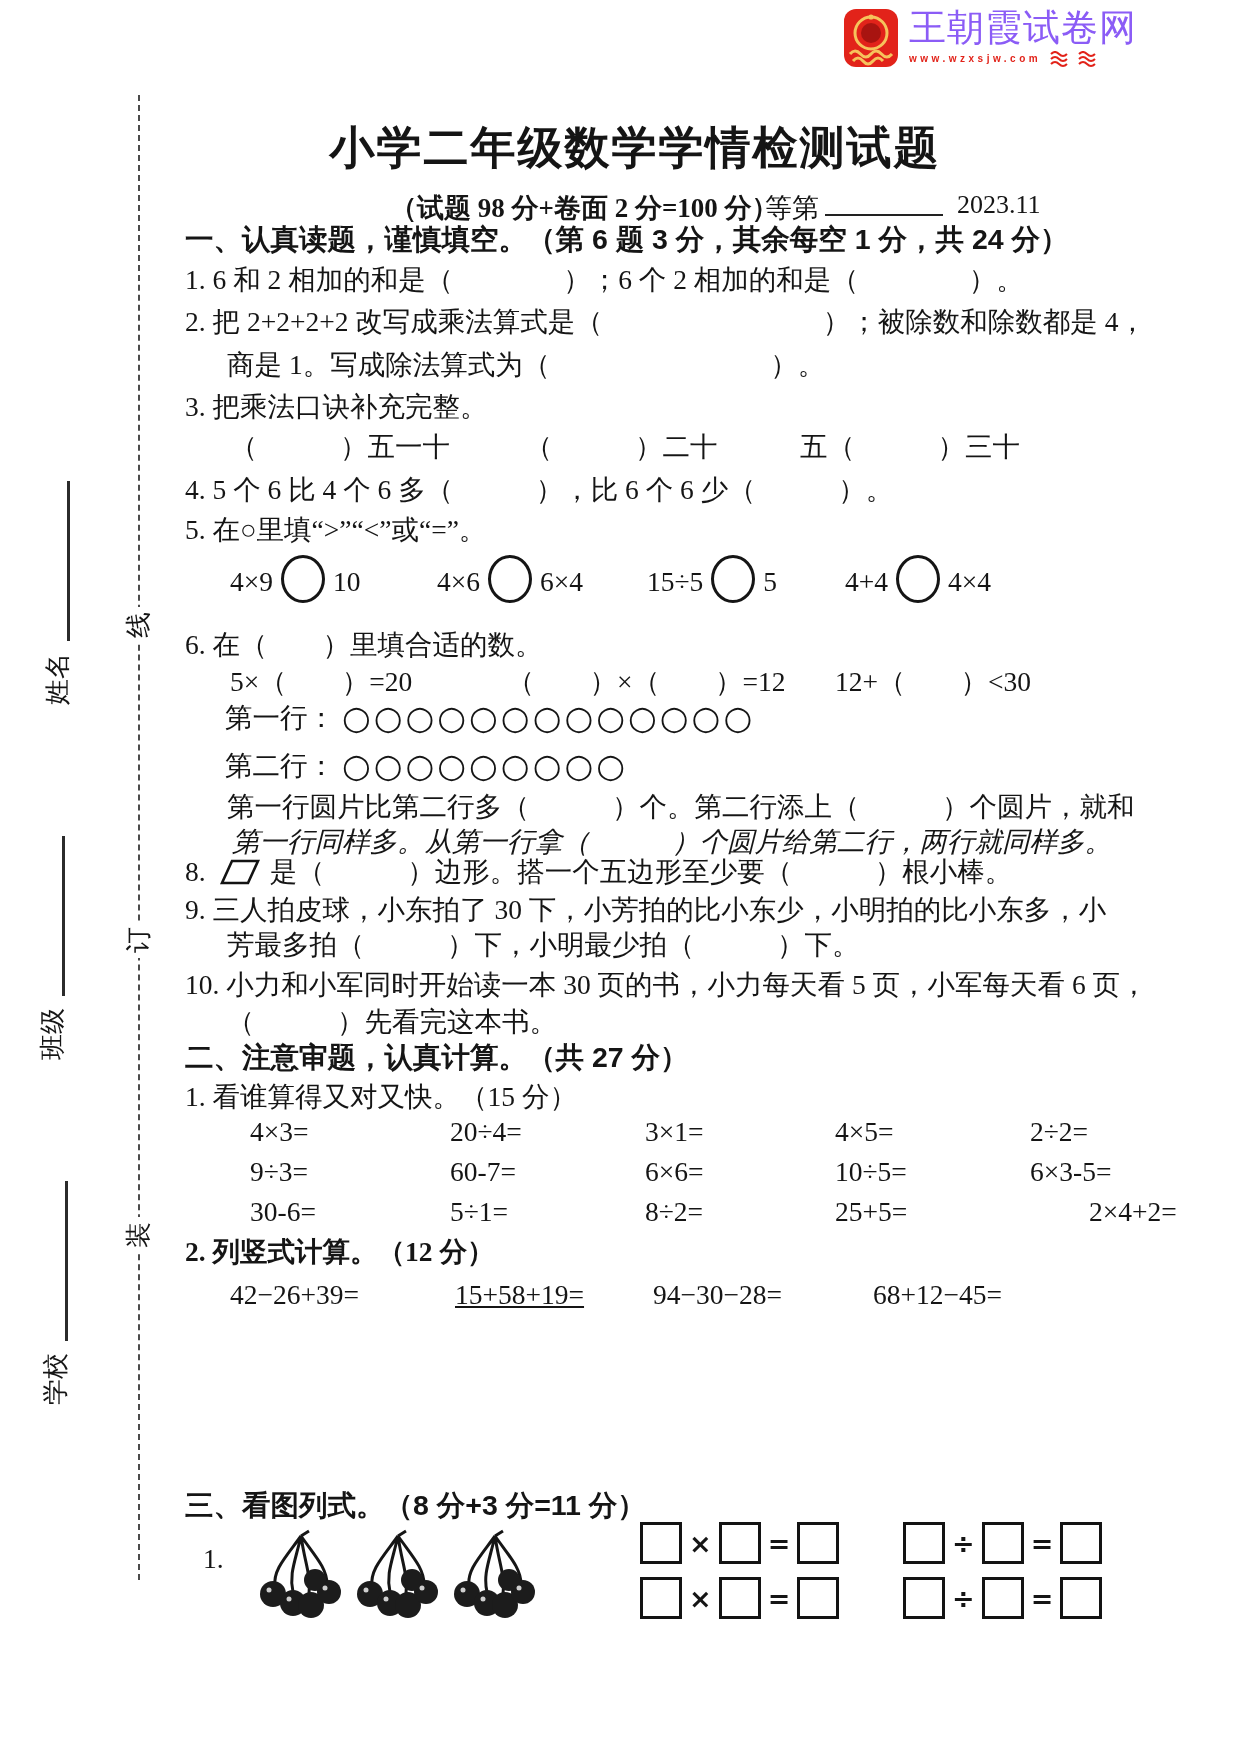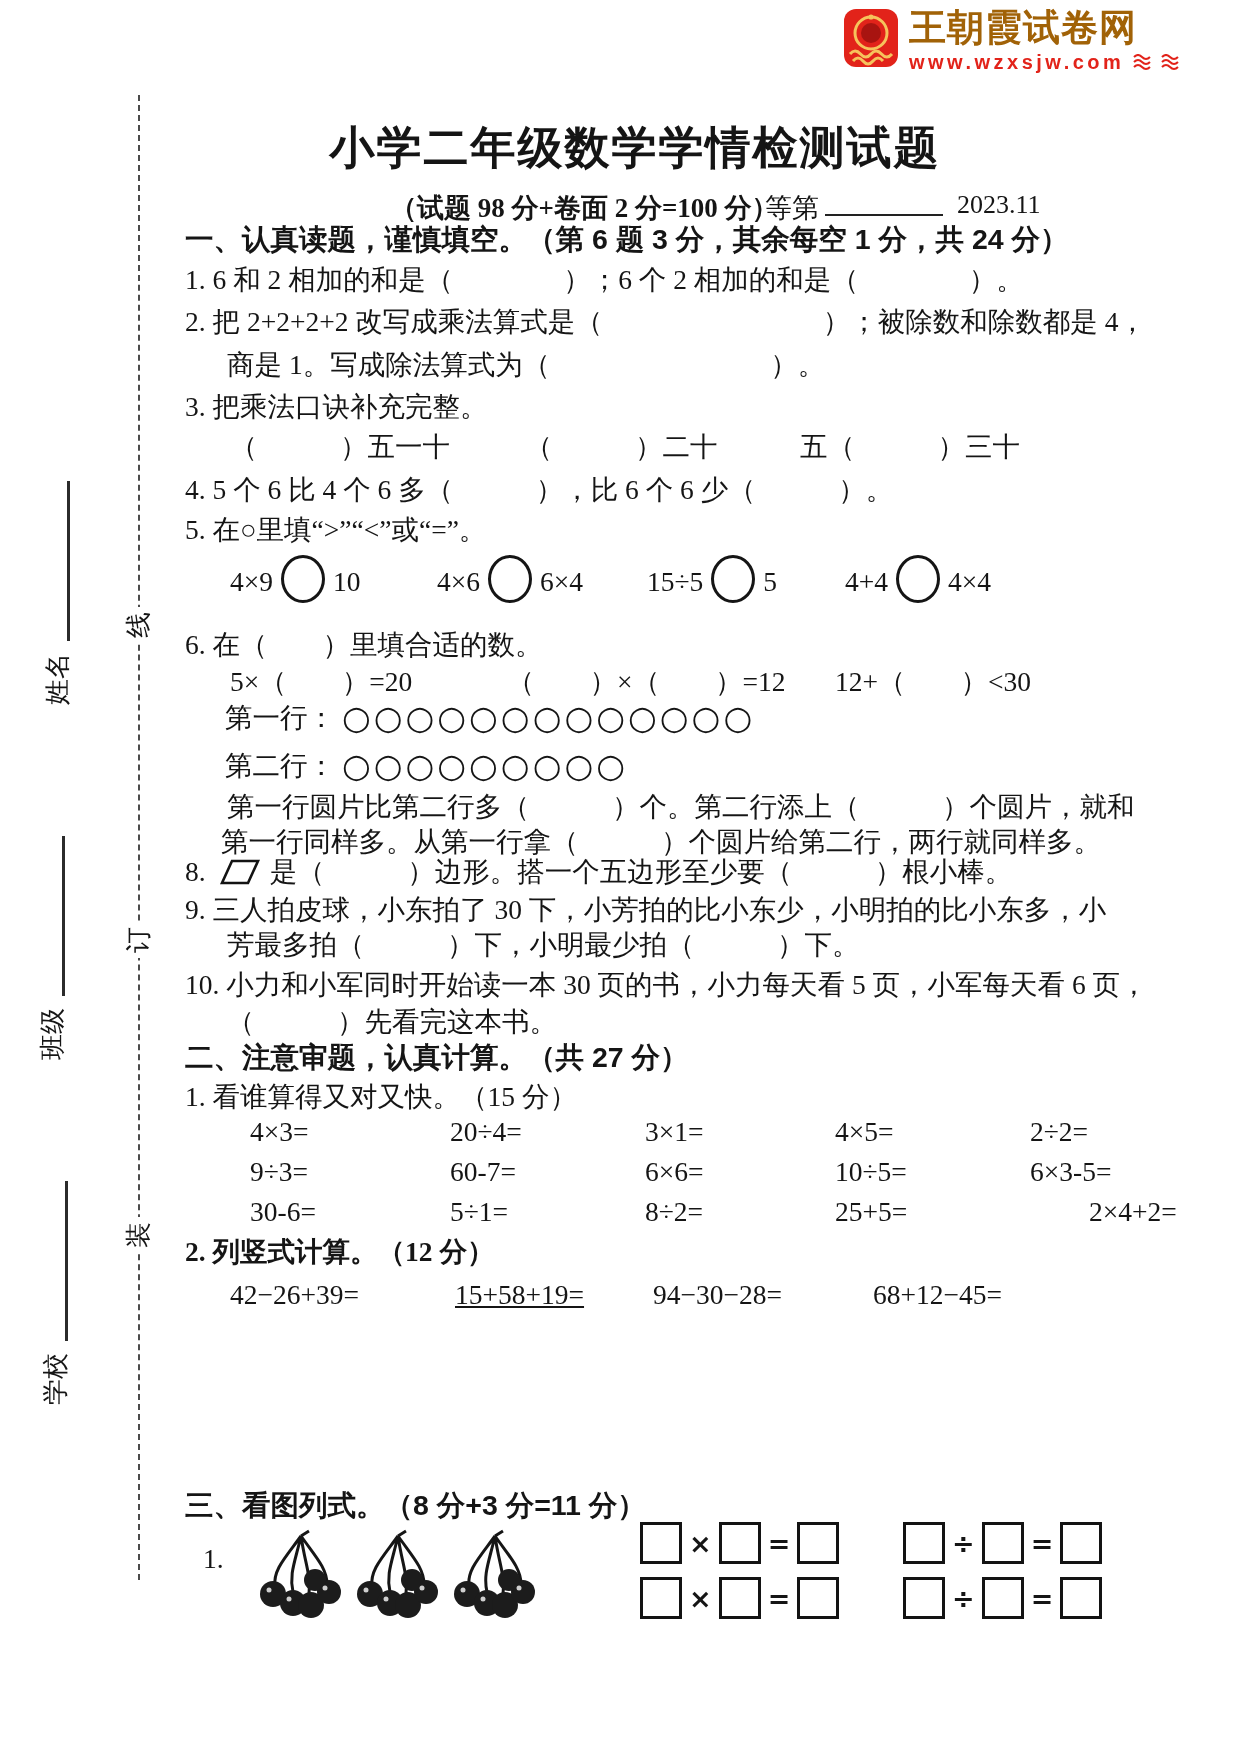--- a/index.html
+++ b/index.html
@@ -7,25 +7,25 @@
         font-family:"Liberation Serif","DejaVu Serif",serif;color:#151515;}
   
   .bind-line{position:absolute;left:138px;top:95px;height:1485px;width:0;border-left:2px dashed #4a4a4a;}
   .fold{position:absolute;left:121px;width:36px;height:36px;line-height:36px;text-align:center;
         font-size:26px;background:#fff;transform:rotate(-90deg);}
   .side-field{position:absolute;width:260px;height:32px;display:flex;align-items:center;gap:12px;
         transform:rotate(-90deg);font-size:26px;}
   .blank-line{display:inline-block;width:160px;height:22px;border-bottom:3px solid #2b2b2b;}
   
   .brand{position:absolute;left:843px;top:8px;display:flex;gap:10px;align-items:flex-start;}
-  .brand-name{font-family:"Liberation Sans","DejaVu Sans",sans-serif;font-weight:700;
-        font-size:37px;color:#a16207;letter-spacing:1px;line-height:1.1;white-space:nowrap;}
+  .brand-name{font-family:"Liberation Sans","DejaVu Sans",sans-serif;font-weight:400;
+        font-size:37px;color:#8b5cf6;letter-spacing:1px;line-height:1.1;white-space:nowrap;}
   .brand-url-row{display:flex;align-items:center;gap:8px;margin-top:2px;}
   .brand-url{font-family:"Liberation Sans","DejaVu Sans",sans-serif;font-weight:700;
-        font-size:20px;color:#e2231a;letter-spacing:3.5px;white-space:nowrap;}
+        font-size:10px;color:#e2231a;letter-spacing:3.5px;white-space:nowrap;}
   
   .content{position:absolute;left:185px;top:0;width:905px;}
   .ln{position:absolute;left:0;white-space:nowrap;font-size:27.5px;line-height:1.25;}
   .at{position:absolute;white-space:nowrap;}
   .hd{font-family:"Liberation Sans","DejaVu Sans",sans-serif;font-weight:700;font-size:28.5px;}
   .title{position:absolute;top:118px;left:0;width:900px;text-align:center;
         font-family:"Liberation Sans","DejaVu Sans",sans-serif;font-weight:700;
         font-size:45px;letter-spacing:2px;}
   .subrow{position:absolute;top:190px;left:0;width:905px;height:36px;}
   .sub-bold{font-weight:700;font-size:27px;}
@@ -131,21 +131,21 @@
     </div>
     <div class="ln" style="top:697px;">
       <span style="margin-left:40px;">第一行：</span>
       <span class="circles">○○○○○○○○○○○○○</span>
     </div>
     <div class="ln" style="top:745px;">
       <span style="margin-left:40px;">第二行：</span>
       <span class="circles">○○○○○○○○○</span>
     </div>
     <div class="ln" style="top:790px;left:42px;">第一行圆片比第二行多（　　　）个。第二行添上（　　　）个圆片，就和</div>
-    <div class="ln" style="top:825px;left:36px;">第一行同样多。从第一行拿（　　　）个圆片给第二行，两行就同样多。</div>
+    <div class="ln" style="top:825px;left:47px;font-style:italic;">第一行同样多。从第一行拿（　　　）个圆片给第二行，两行就同样多。</div>
     <div class="ln q8row" style="top:855px;">
       <span>8.</span>
       <svg width="48" height="28" viewBox="0 0 48 28">
         <polygon points="8,25 34,25 44,3 18,3" fill="#fff" stroke="#131313" stroke-width="2.6"></polygon>
       </svg>
       <span>是（　　　）边形。搭一个五边形至少要（　　　）根小棒。</span>
     </div>
     <div class="ln" style="top:893px;">9. 三人拍皮球，小东拍了 30 下，小芳拍的比小东少，小明拍的比小东多，小</div>
     <div class="ln" style="top:928px;left:42px;">芳最多拍（　　　）下，小明最少拍（　　　）下。</div>
     <div class="ln" style="top:968px;">10. 小力和小军同时开始读一本 30 页的书，小力每天看 5 页，小军每天看 6 页，</div>

